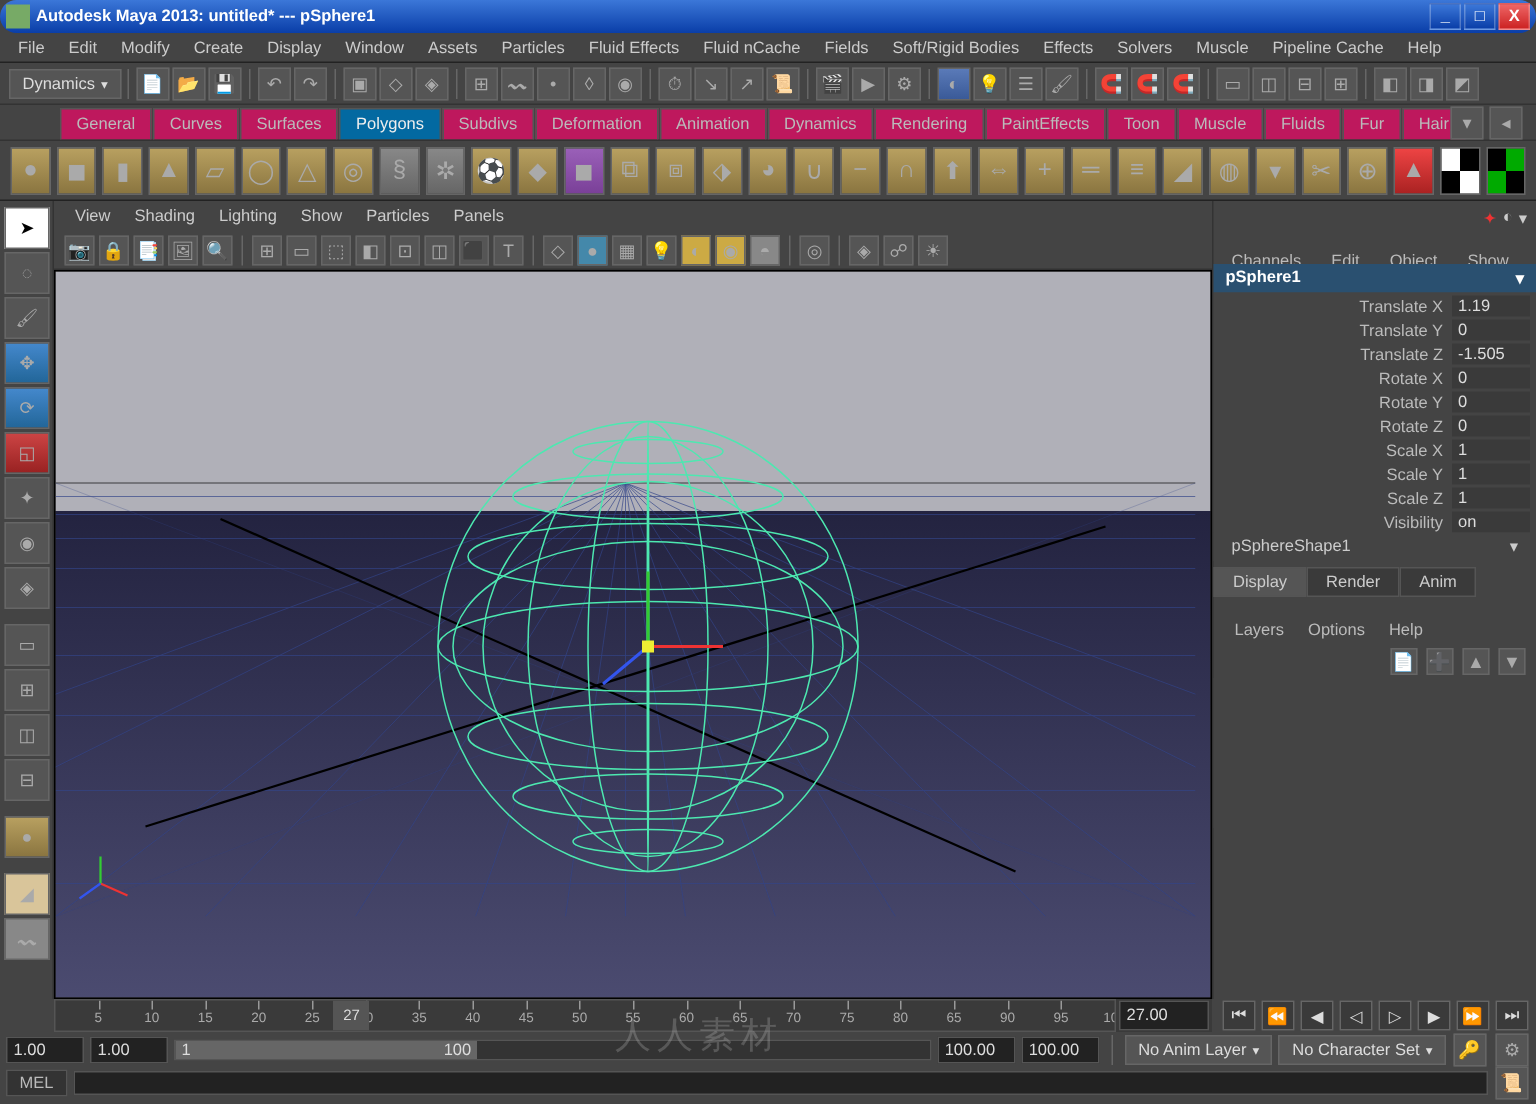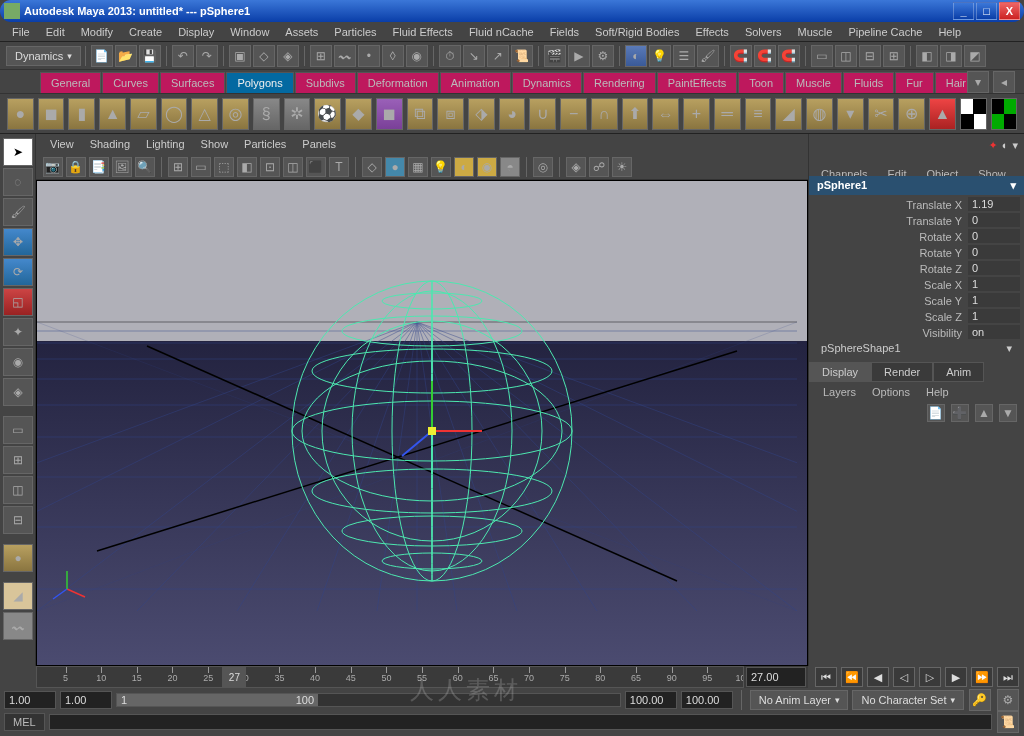--- a/index.html
+++ b/index.html
@@ -67,21 +67,21 @@
 .cb-attr { display:flex; justify-content:flex-end; align-items:flex-end; height:16px; padding-right:4px;padding-left:28px; }
 .cb-attr .label { flex:0 0 112px; text-align:right; padding-right:6px; color:#bbb; }
 .cb-attr .val { flex:0 0 52px; background:#3a3a3a; padding:1px 4px; color:#ddd; }
 .cb-shapehdr { background:#444; padding:3px 6px; color:#aac; font-weight:bold; }
 .cb-shape { background:#444; padding:3px 12px; display:flex; justify-content:space-between; }
 
 .layerpanel { margin-top:4px; }
 .layer-tabs { display:flex; height:20px; }
 .layer-tabs span { padding:3px 12px; background:#3a3a3a; border:1px solid #555; cursor:pointer; }
 .layer-tabs span.active { background:#555; }
-.layer-menu { display:flex; padding:2px 6px; color:#bbb; }
+.layer-menu { display:flex; padding:2px 6px; color:#bbb;margin-top:12px; }
 .layer-menu span { padding:2px 8px; }
 .layer-icons { display:flex; justify-content:flex-end; gap:4px; padding:2px 6px; }
 .layer-body { height:100px; background:#444; }
 
 
 .timeslider { position:absolute; left:36px; right:216px; bottom:48px; height:22px; background:#3a3a3a; display:flex; align-items:center; }
 .ts-ruler { flex:1; height:100%; position:relative; background:#3a3a3a; border:1px solid #555; overflow:hidden; }
 .ts-tick { position:absolute; top:0; width:1px; height:6px; background:#999; }
 .ts-label { position:absolute; top:6px; font-size:9px; color:#aaa; transform:translateX(-50%); }
 .ts-cur { position:absolute; top:0; bottom:0; width:24px; background:#555; color:#ddd; display:flex; align-items:center; justify-content:center; font-size:10px; }
@@ -395,20 +395,24 @@
       <span>▾</span>
     </div>
     <div class="cb-attrs" id="cbattrs">
         <div class="cb-attr">
           <span class="label">Translate X</span>
           <span class="val">1.19</span>
         </div>
         <div class="cb-attr">
           <span class="label">Translate Y</span>
           <span class="val">0</span>
+        </div>
+        <div class="cb-attr">
+          <span class="label">Translate Z</span>
+          <span class="val">-1.505</span>
         </div>
         <div class="cb-attr">
           <span class="label">Rotate X</span>
           <span class="val">0</span>
         </div>
         <div class="cb-attr">
           <span class="label">Rotate Y</span>
           <span class="val">0</span>
         </div>
         <div class="cb-attr">

